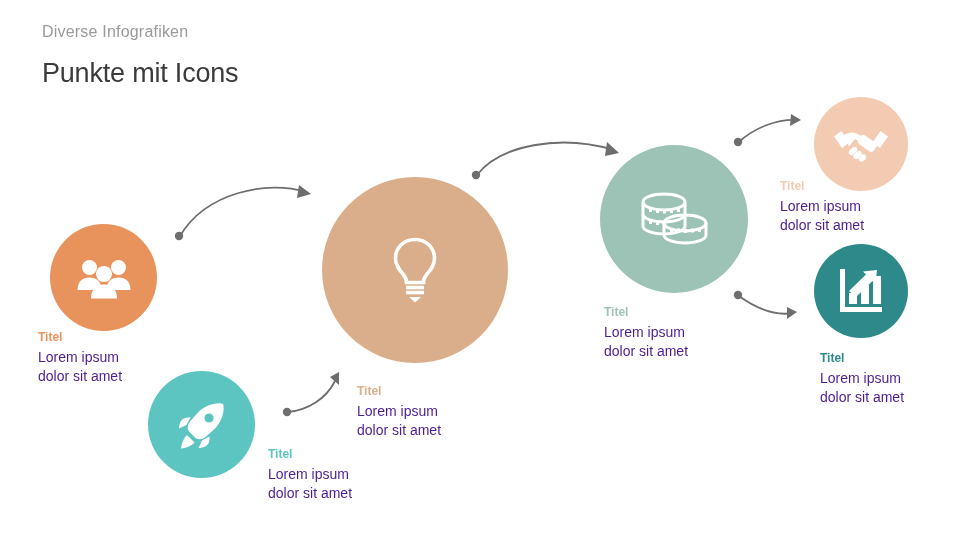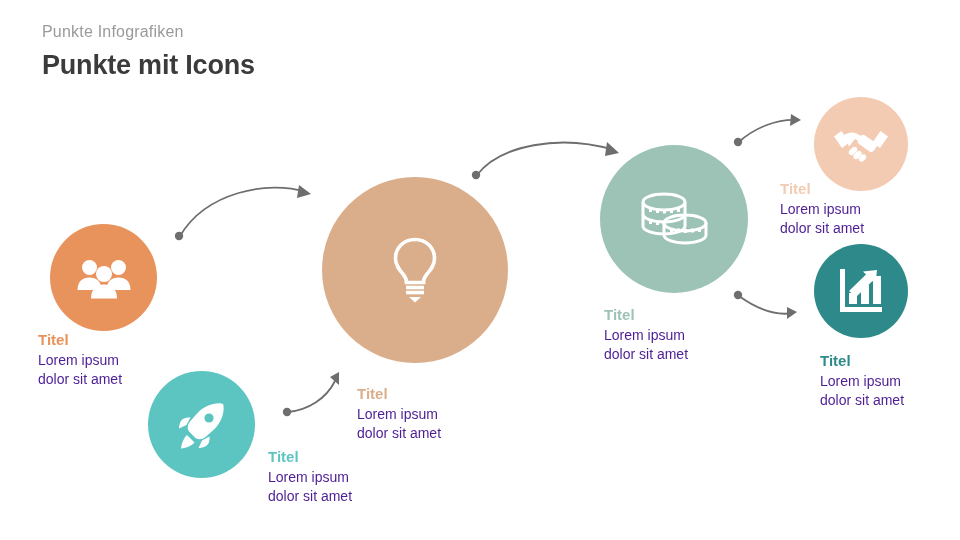--- a/index.html
+++ b/index.html
@@ -27,23 +27,23 @@
     width: 560px;
   }
   #eyebrow {
     font-size: 16px;
     color: #9a9a9a;
     letter-spacing: 0.2px;
     line-height: 1.3;
     font-weight: 400;
   }
   #title {
-    margin-top: 6px;
+    margin-top: 14px;
     font-size: 27px;
-    font-weight: bold;
+    font-weight: normal;
     color: #3b3b3b;
     letter-spacing: -0.2px;
     line-height: 1.2;
   }
 
   
   #arrows {
     position: absolute;
     left: 0;
     top: 0;
@@ -63,39 +63,39 @@
     align-items: center;
     justify-content: center;
   }
   .bubble svg { display: block; }
 
   .caption {
     position: absolute;
     width: 150px;
   }
   .cap-title {
-    font-size: 15px;
+    font-size: 12px;
     font-weight: bold;
     line-height: 1.15;
     margin-bottom: 3px;
   }
   .cap-body {
     font-size: 14px;
     color: #4c1d95;
     line-height: 1.35;
     white-space: pre-line;
   }
 </style>
 </head>
 <body>
 
 <div id="slide">
 
   <div id="header">
-    <div id="eyebrow">Punkte Infografiken</div>
+    <div id="eyebrow">Diverse Infografiken</div>
     <div id="title">Punkte mit Icons</div>
   </div>
 
   <svg id="arrows" viewBox="0 0 960 540" width="960" height="540">
     <g fill="none" stroke="#6E6E6E" stroke-width="1.8" stroke-linecap="round">
 
       <path d="M180,236 C206,192 268,180 306,192"></path>
       <circle cx="179" cy="236" r="4.2" fill="#6E6E6E" stroke="none"></circle>
       <path d="M299,185 L311,194 L297,198 Z" fill="#6E6E6E" stroke="none"></path>
 

